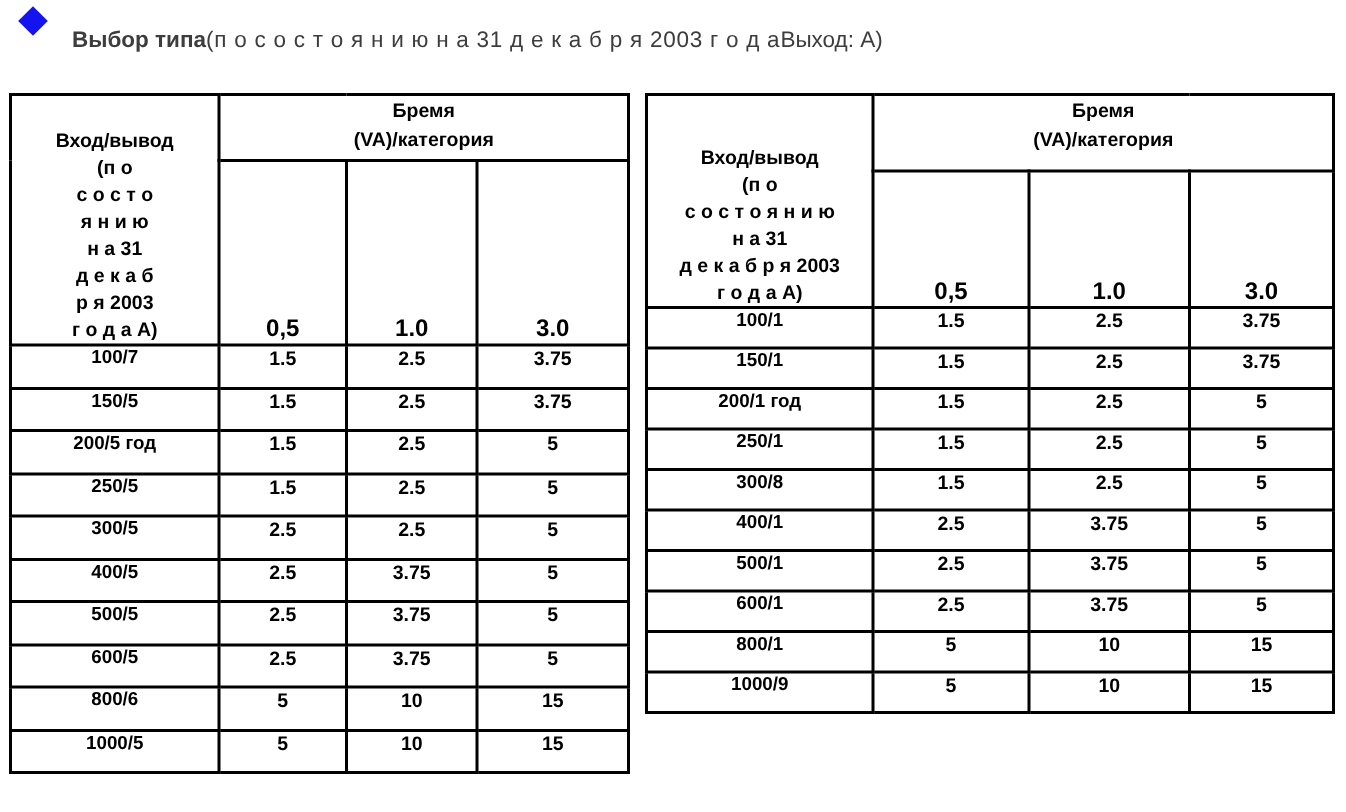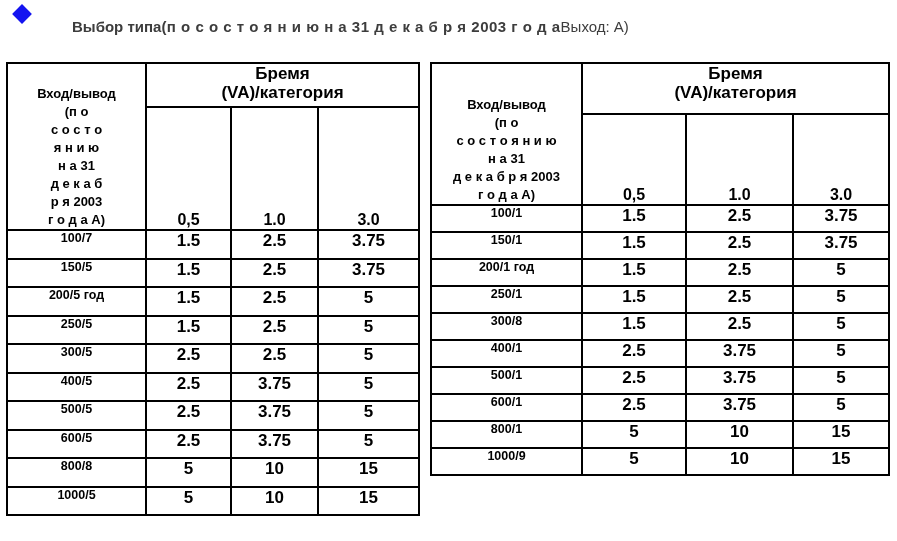--- a/index.html
+++ b/index.html
@@ -5,39 +5,39 @@
   html,body{margin:0;padding:0;background:#ffffff;}
   body{width:897px;height:541px;position:relative;overflow:hidden;
        font-family:"Liberation Sans", sans-serif;color:#000;}
 
   
   .title-row{position:absolute;left:11px;top:4px;width:880px;}
   .diamond{position:absolute;left:4px;top:3px;width:14px;height:14px;
            transform:rotate(45deg);}
   .title-text{position:absolute;left:37px;top:14px;white-space:nowrap;
               font-size:15px;color:#3d3d3d;}
-  .title-bold{font-weight:bold;margin-left:24px;}
-  .title-spaced{font-weight:bold;letter-spacing:0.5px;}
+  .title-bold{font-weight:bold;}
+  .title-spaced{font-weight:normal;letter-spacing:0.5px;}
   .title-reg{font-weight:normal;text-align:center;}
 
   
   table.t{position:absolute;border-collapse:collapse;table-layout:fixed;
           background:#fff;}
   table.t td{border:2px solid #000;font-weight:bold;text-align:center;
              padding:0;overflow:hidden;}
   .t-left{left:6px;top:62px;}
   .t-right{left:430px;top:62px;}
 
   td.col1h{vertical-align:bottom;white-space:pre-line;font-size:13px;
            line-height:18px;padding-bottom:5px;}
-  td.grouph{vertical-align:top;white-space:pre-line;font-size:17px;
+  td.grouph{vertical-align:top;white-space:pre-line;font-size:13px;
             line-height:19px;padding-top:4px;}
   td.colh{vertical-align:bottom;font-size:16px;padding-bottom:8px;}
   td.rowlabel{vertical-align:top;font-size:12.5px;padding-top:4px;}
-  td.val{vertical-align:top;font-size:17px;padding-top:4px;}
+  td.val{vertical-align:top;font-size:13px;padding-top:4px;}
 
   .t-left tr.r1 td{height:42px;}
   .t-left td.col1h{height:167px;}
   .t-left tr.r2 td.colh{height:121px;}
   .t-left tbody td{height:26.5px;}
 
   .t-right tr.r1 td{height:49px;}
   .t-right td.col1h{height:142px;}
   .t-right tr.r2 td.colh{height:89px;}
   .t-right tbody td{height:25px;}
@@ -119,21 +119,21 @@
         <td class="val">3.75</td>
         <td class="val">5</td>
       </tr>
       <tr>
         <td class="rowlabel">600/5</td>
         <td class="val">2.5</td>
         <td class="val">3.75</td>
         <td class="val">5</td>
       </tr>
       <tr>
-        <td class="rowlabel">800/8</td>
+        <td class="rowlabel">800/6</td>
         <td class="val">5</td>
         <td class="val">10</td>
         <td class="val">15</td>
       </tr>
       <tr>
         <td class="rowlabel">1000/5</td>
         <td class="val">5</td>
         <td class="val">10</td>
         <td class="val">15</td>
       </tr>

